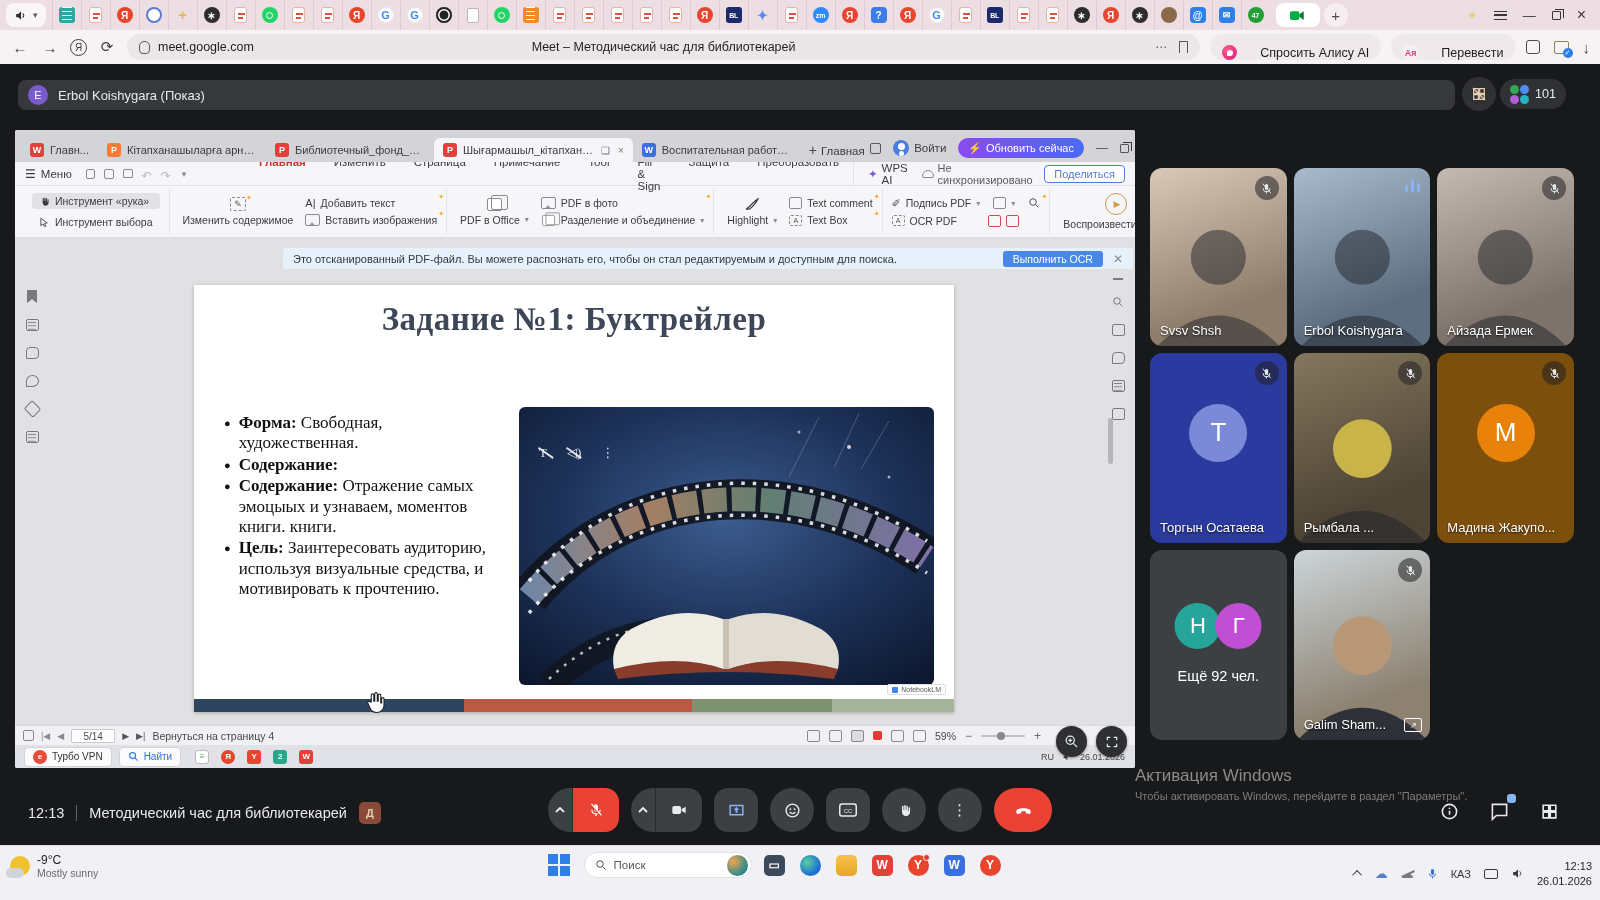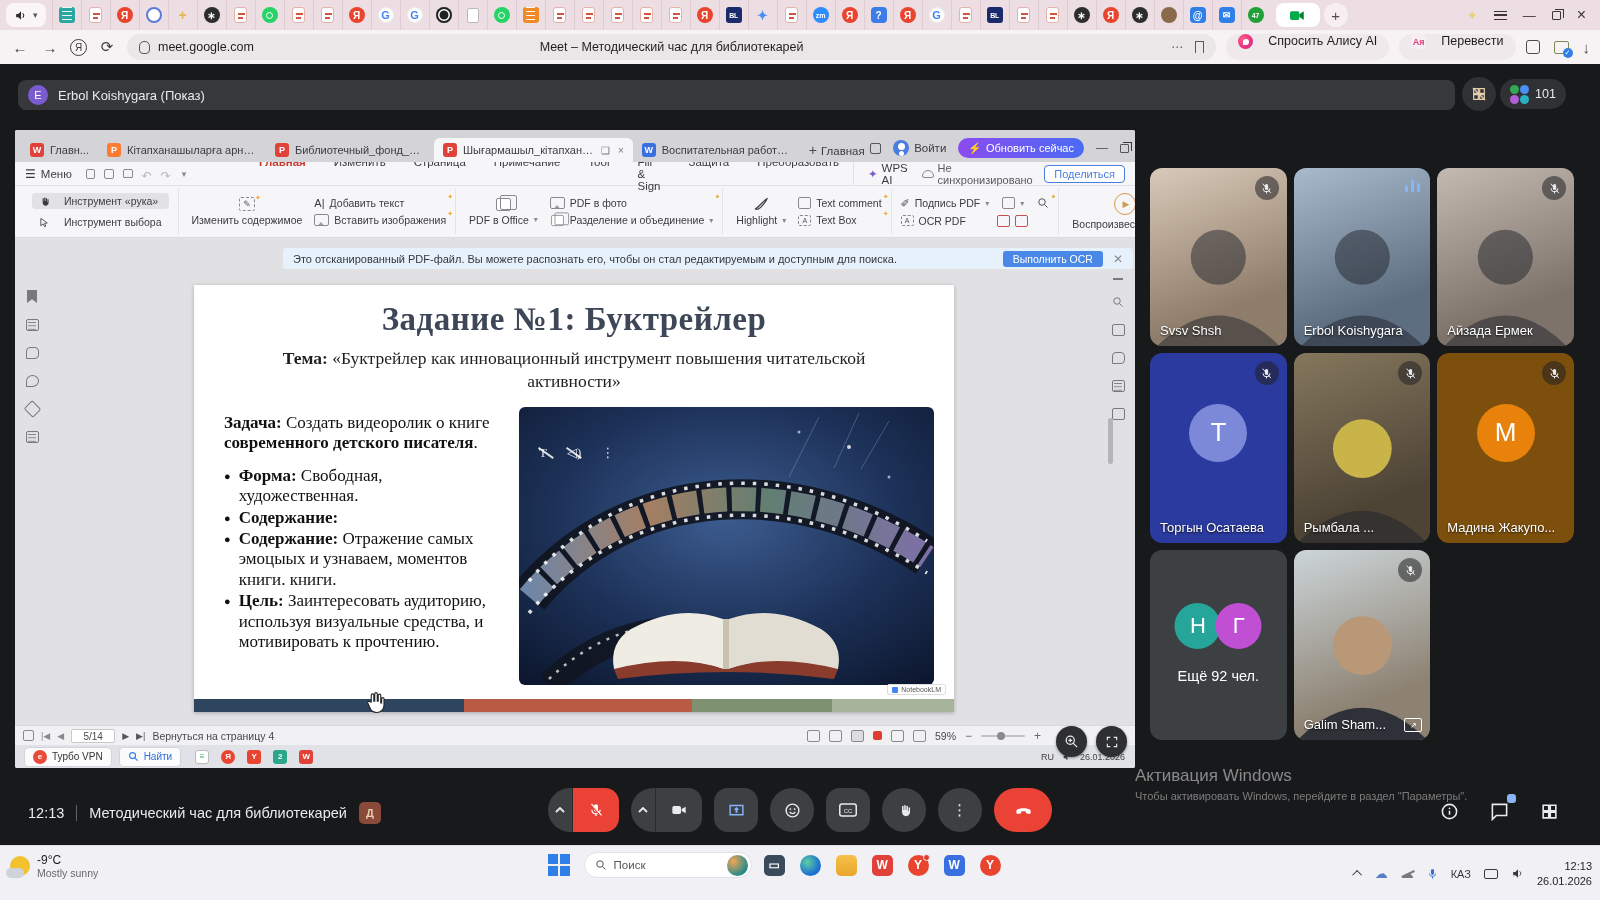--- a/index.html
+++ b/index.html
@@ -46,21 +46,21 @@
   .addressbar{height:34px;background:#f7f3f5;display:flex;align-items:center;padding:0 10px;gap:10px}
   .nav-ic{color:#3c3c40;font-size:15px;width:20px;text-align:center}
   .ya-badge{width:17px;height:17px;border:1.4px solid #3c3c40;border-radius:50%;display:flex;align-items:center;justify-content:center;font-size:10px;color:#3c3c40}
   .urlpill{flex:1;height:26px;background:#ebe6e8;border-radius:13px;display:flex;align-items:center;padding:0 12px;gap:8px;position:relative}
   .site-ic{width:11px;height:13px;border:1.4px solid #5a5a5e;border-radius:5px 5px 4px 4px}
   .url{font-size:12.5px;color:#1e1e20}
   .page-title{position:absolute;left:0;right:0;text-align:center;font-size:12.5px;color:#1e1e20;pointer-events:none}
   .pill-right{margin-left:auto;display:flex;align-items:center;gap:12px;color:#5a5a5e;font-size:12px}
   .flagic{display:inline-block;width:9px;height:12px;border:1.3px solid #5a5a5e;border-bottom-width:0;position:relative}
   .flagic::after{content:"";position:absolute;left:-1px;bottom:-4px;border:4.5px solid #5a5a5e;border-top-width:0;border-left-color:transparent;border-right-color:transparent;border-bottom-color:transparent;border-top:4px solid #5a5a5e;display:none}
-  .chipbtn{height:26px;border-radius:13px;background:#efe9eb;display:flex;align-items:flex-start;gap:15px;padding:0 12px;font-size:12.5px;color:#1e1e20;flex:0 0 auto}
+  .chipbtn{height:26px;border-radius:13px;background:#efe9eb;display:flex;align-items:flex-end;gap:23px;padding:0 12px;font-size:12.5px;color:#1e1e20;flex:0 0 auto}
   .alice-ic{width:15px;height:15px;border-radius:50%;background:radial-gradient(circle at 35% 35%,#ff5e8a,#e6337c 60%,#b62ab0);position:relative}
   .alice-ic::after{content:"";position:absolute;left:4.5px;top:4.5px;width:6px;height:6px;background:#fff;border-radius:50% 50% 50% 0}
   .trans-ic{width:15px;height:15px;border-radius:4px;background:#f7eef3;color:#e0457e;font-size:9px;font-weight:bold;display:flex;align-items:center;justify-content:center}
   .addr-right{display:flex;align-items:center;gap:14px;color:#4a4a4e}
   .ext-ic{width:14px;height:14px;border:1.4px solid #4a4a4e;border-radius:3px;position:relative}
   .ext-badge{position:relative;width:15px;height:13px;border:1.4px solid #7a8a5a;border-radius:2px}
   .ext-badge::after{content:"✓";position:absolute;right:-5px;bottom:-5px;width:10px;height:10px;background:#2f7fe8;color:#fff;font-size:7px;border-radius:50%;display:flex;align-items:center;justify-content:center}
 
   
   .meet{position:absolute;left:0;top:64px;width:1600px;height:781px;background:#18191b}
@@ -101,21 +101,21 @@
   .wpsai b{color:#7b5bd0;font-weight:normal}
   .menu-right{margin-left:auto;display:flex;align-items:center;gap:10px}
   .sync{color:#5a5a5e;font-size:11px;display:flex;align-items:center;gap:4px}
   .cloud-ic{display:inline-block;width:13px;height:8px;border:1.2px solid #8a8a8e;border-radius:6px 6px 2px 2px}
   .share-btn{height:18px;border:1px solid #4a7de0;color:#4a7de0;border-radius:4px;font-size:11px;display:flex;align-items:center;padding:0 9px;background:#fff}
 
   .wps-toolbar{height:52px;background:#f6f6f8;border-bottom:1px solid #dcdce0;display:flex;align-items:stretch;padding:3px 8px;gap:0;font-size:10.5px;color:#3c3c40}
   .tgroup{display:flex;align-items:center;gap:8px;padding:0 9px;border-right:1px solid #e4e4e8}
   .stack{display:flex;flex-direction:column;justify-content:center;gap:5px}
   .trow{display:flex;align-items:center;gap:5px;white-space:nowrap}
-  .toolpill{display:flex;align-items:center;gap:14px;padding:2px 7px;border-radius:4px;white-space:nowrap}
+  .toolpill{display:flex;align-items:center;gap:5px;padding:2px 7px;border-radius:4px;white-space:nowrap}
   .toolpill.active{background:#e2e2e6}
   .bigbtn{display:flex;flex-direction:column;align-items:center;justify-content:center;gap:3px;white-space:nowrap;padding:0 4px}
   .prem{position:relative}
   .prem::after{content:"✦";position:absolute;right:-7px;top:-4px;color:#f5a623;font-size:7px}
   .dash-sq{width:16px;height:14px;border:1.2px dashed #8a8a8e;border-radius:2px;display:flex;align-items:center;justify-content:center;font-size:9px;color:#555}
   .sq2{width:15px;height:13px;border:1.2px solid #8a8a8e;border-radius:2px;position:relative;background:#fff}
   .sq2::after{content:"";position:absolute;left:3px;top:-4px;width:15px;height:13px;border:1.2px solid #8a8a8e;border-radius:2px}
   .img-ic{width:15px;height:12px;border:1.2px solid #8a8a8e;border-radius:2px;position:relative;overflow:hidden}
   .img-ic::after{content:"";position:absolute;left:1px;bottom:-3px;border:5px solid transparent;border-bottom:6px solid #9a9a9e}
   .play-slide{width:22px;height:22px;border:1.4px solid #d09a50;border-radius:50%;color:#d09a50;font-size:9px;display:flex;align-items:center;justify-content:center;padding-left:2px}
@@ -652,23 +652,21 @@
             </svg>
           <span class="rail-ic"></span>
           <span class="rail-ic bubble"></span>
           <span class="rail-ic lines"></span>
           <span class="rail-ic"></span>
         </div>
         <div class="scrollthumb"></div>
 
         <div class="page">
           <div class="slide-title">Задание №1: Буктрейлер</div>
-          <div class="slide-theme"><b>Тема:</b><span> «Буктрейлер как инновационный инструмент повышения читательской активности»</span></div>
           <div class="slide-body">
-            <p id="task"><b>Задача:</b><span> Создать видеоролик о книге </span><b>современного детского писателя</b><span>.</span></p>
             <div id="bullets">
                 <div class="blt">
                   <span class="dot">●</span>
                   <span><b>Форма:</b> Свободная, художественная.</span>
                 </div>
                 <div class="blt">
                   <span class="dot">●</span>
                   <span><b>Содержание:</b></span>
                 </div>
                 <div class="blt">

